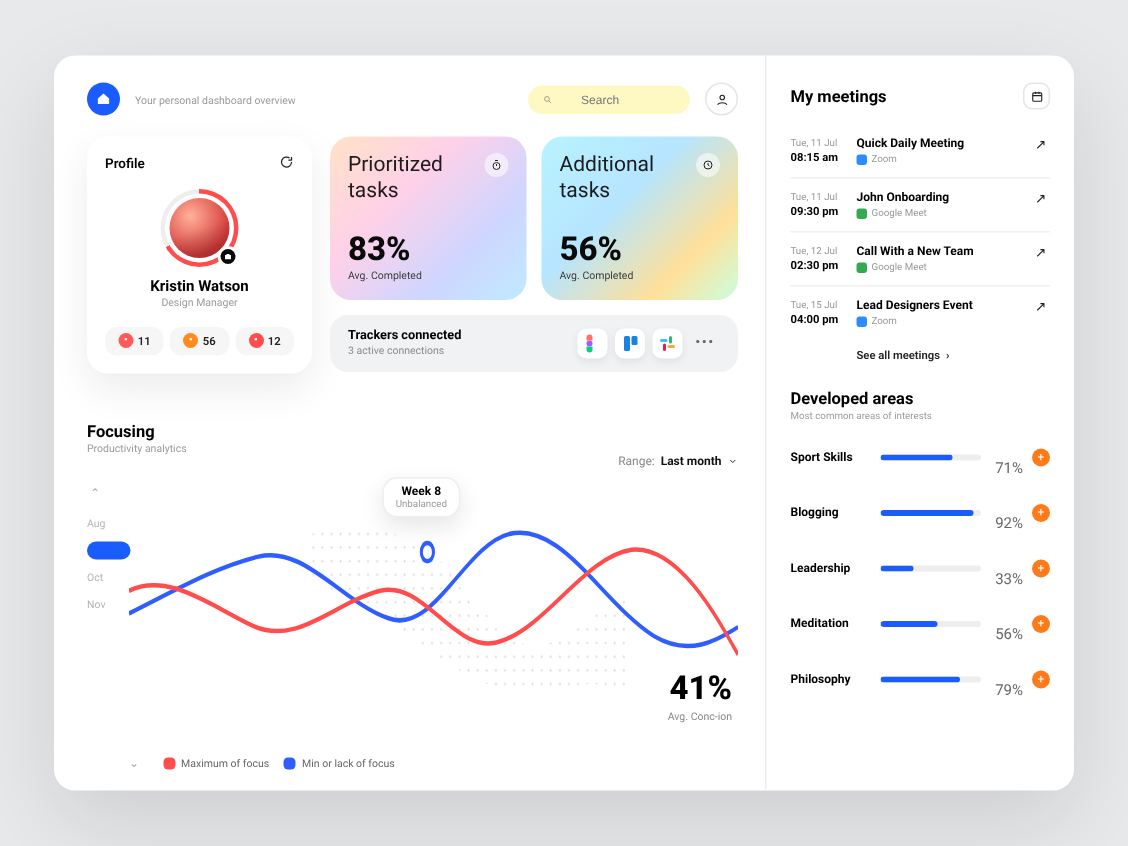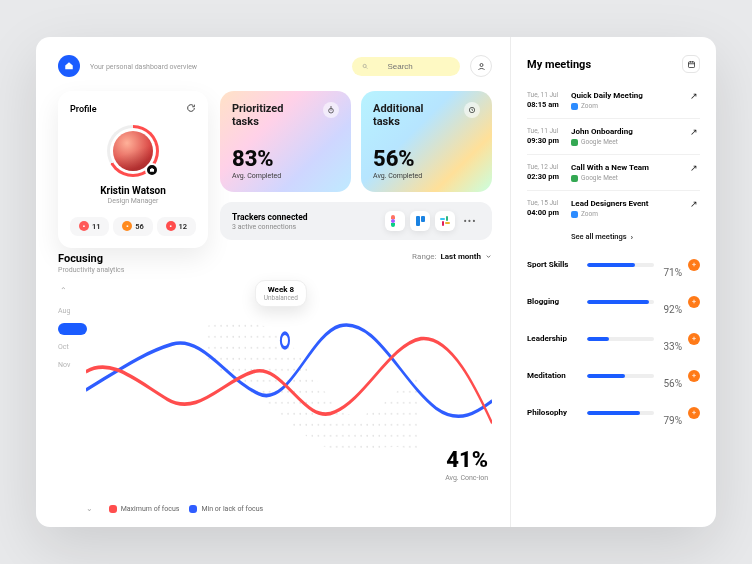--- a/index.html
+++ b/index.html
@@ -42,41 +42,41 @@
   .pstat .dot { width:10px; height:10px; border-radius:50%; display:flex; align-items:center; justify-content:center; }
   .pstat .dot span { font-size:6px; color:#fff; line-height:1; }
   .pstat .val { font-size:7.5px; font-weight:600; color:#222; }
 
   .task-col { display:flex; flex-direction:column; gap:10px; flex:1; }
   .task-cards { display:flex; gap:10px; }
   .task-card { flex:1; border-radius:14px; padding:11px 12px 12px; display:flex; flex-direction:column; position:relative; overflow:hidden; }
   .tc1 { background: linear-gradient(135deg, #ffe2c7 0%, #ffd1e8 35%, #cfd6ff 70%, #bfeaff 100%); }
   .tc2 { background: linear-gradient(135deg, #b8f3ff 0%, #b6e5ff 40%, #ffe099 75%, #c9ffe0 100%); }
   .task-card .t-head { display:flex; justify-content:space-between; }
-  .task-card .t-title { font-size:11px; font-weight:700; color:#1c1c1c; line-height:1.2; }
+  .task-card .t-title { font-size:14px; font-weight:400; color:#1c1c1c; line-height:1.2; }
   .t-icon { width:16px; height:16px; border-radius:50%; background:rgba(255,255,255,0.55); display:flex; align-items:center; justify-content:center; }
   .t-icon svg { width:8px; height:8px; fill:none; stroke:#222; stroke-width:2; }
   .t-pct { margin-top:auto; padding-top:18px; font-size:22px; font-weight:800; color:#0a0a0a; }
   .t-sub { font-size:7px; color:#3b3b3b; margin-top:1px; }
 
   .trackers { background:#f1f2f4; border-radius:12px; padding:9px 12px; display:flex; align-items:center; }
   .trk-txt h4 { font-size:8.5px; font-weight:700; }
   .trk-txt p { font-size:7px; color:#8a8a8a; margin-top:1px; }
   .trk-icons { margin-left:auto; display:flex; gap:5px; align-items:center; }
   .trk-ico { width:20px; height:20px; border-radius:6px; background:#fff; box-shadow:0 2px 6px rgba(0,0,0,0.08); display:flex; align-items:center; justify-content:center; }
   .figma { width:9px; height:12px; }
   .figma span { display:block; width:4px; height:4px; border-radius:2px; }
   .trello { display:grid; grid-template-columns:4px 4px; gap:1px; }
   .trello span { width:4px; border-radius:1px; background:#1a82e2; }
   .slack { position:relative; width:12px; height:12px; }
   .slack i { position:absolute; border-radius:2px; }
   .more { letter-spacing:1px; font-size:10px; color:#666; width:20px; text-align:center; }
 
   
-  .focus-head { display:flex; align-items:flex-start; margin-top:4px; }
+  .focus-head { display:flex; align-items:flex-start; margin-top:32px;flex-direction:column; }
   .focus-head h3 { font-size:11px; font-weight:700; }
   .focus-head p { font-size:7px; color:#9a9a9a; margin-top:1px; }
   .range { margin-left:auto; font-size:8px; display:flex; align-items:center; gap:4px; }
   .range .lab { color:#888; }
   .range .val { font-weight:700; color:#111; }
   .range svg { width:7px; height:7px; stroke:#111; fill:none; stroke-width:2; }
 
   .chart-area { flex:1; display:flex; margin-top:6px; position:relative; }
   .y-labels { width:28px; display:flex; flex-direction:column; gap:6px; padding-top:6px; }
   .y-lab { font-size:7px; color:#b5b5b5; padding:2px 0; }
@@ -375,20 +375,24 @@
             <div class="mp"><span class="plat-dot" style="background:#2d8cff"></span>Zoom</div>
           </div>
   <div class="arrow">↗</div>
         </div>
       </div>
     <div class="see-all">
       <span>See all meetings</span>
         <span>›</span>
     </div>
 
+    <div class="dev-head">
+      <h3>Developed areas</h3>
+      <p>Most common areas of interests</p>
+    </div>
     <div class="areas" id="areas-list">
         <div class="area-row">
           <div class="al">Sport Skills</div>
   <div class="bar">
             <i style="width:71%"></i>
           </div>
   <div class="pct">71%</div>
   <div class="plus">+</div>
         </div>
         <div class="area-row">

